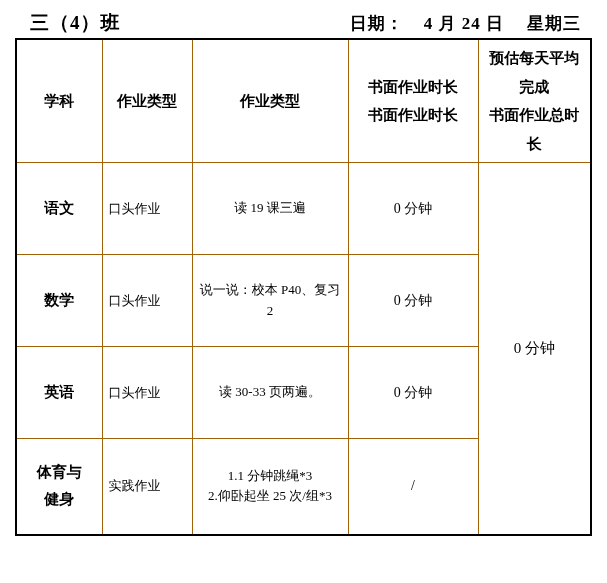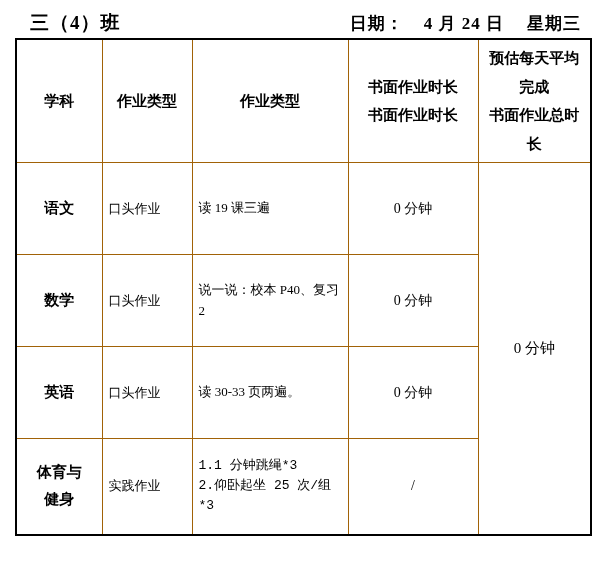--- a/index.html
+++ b/index.html
@@ -74,21 +74,21 @@
     text-align: center;
     font-size: 15px;
     font-weight: bold;
     line-height: 1.8;
   }
   td.type {
     text-align: left;
     font-size: 13px;
   }
   td.content {
-    text-align: left;
+    text-align: center;
     font-size: 13px;
     line-height: 1.55;
   }
   td.est {
     text-align: center;
     font-size: 14px;
   }
   td.total {
     text-align: center;
     font-size: 15px;
@@ -151,20 +151,20 @@
         <td class="type">口头作业</td>
         <td class="content">读 30-33 页两遍。</td>
         <td class="est">0 分钟</td>
       </tr>
       <tr class="row-last">
         <td class="subject">
           <div>体育与</div>
           <div>健身</div>
         </td>
         <td class="type">实践作业</td>
-        <td class="content" style="white-space: pre-line; font-family: Liberation Mono, monospace;">1.1 分钟跳绳*3
+        <td class="content" style="white-space: pre-line;">1.1 分钟跳绳*3
 2.仰卧起坐 25 次/组*3</td>
         <td class="est">/</td>
       </tr>
     </tbody>
   </table>
 
 </div>
 
 </body></html>

